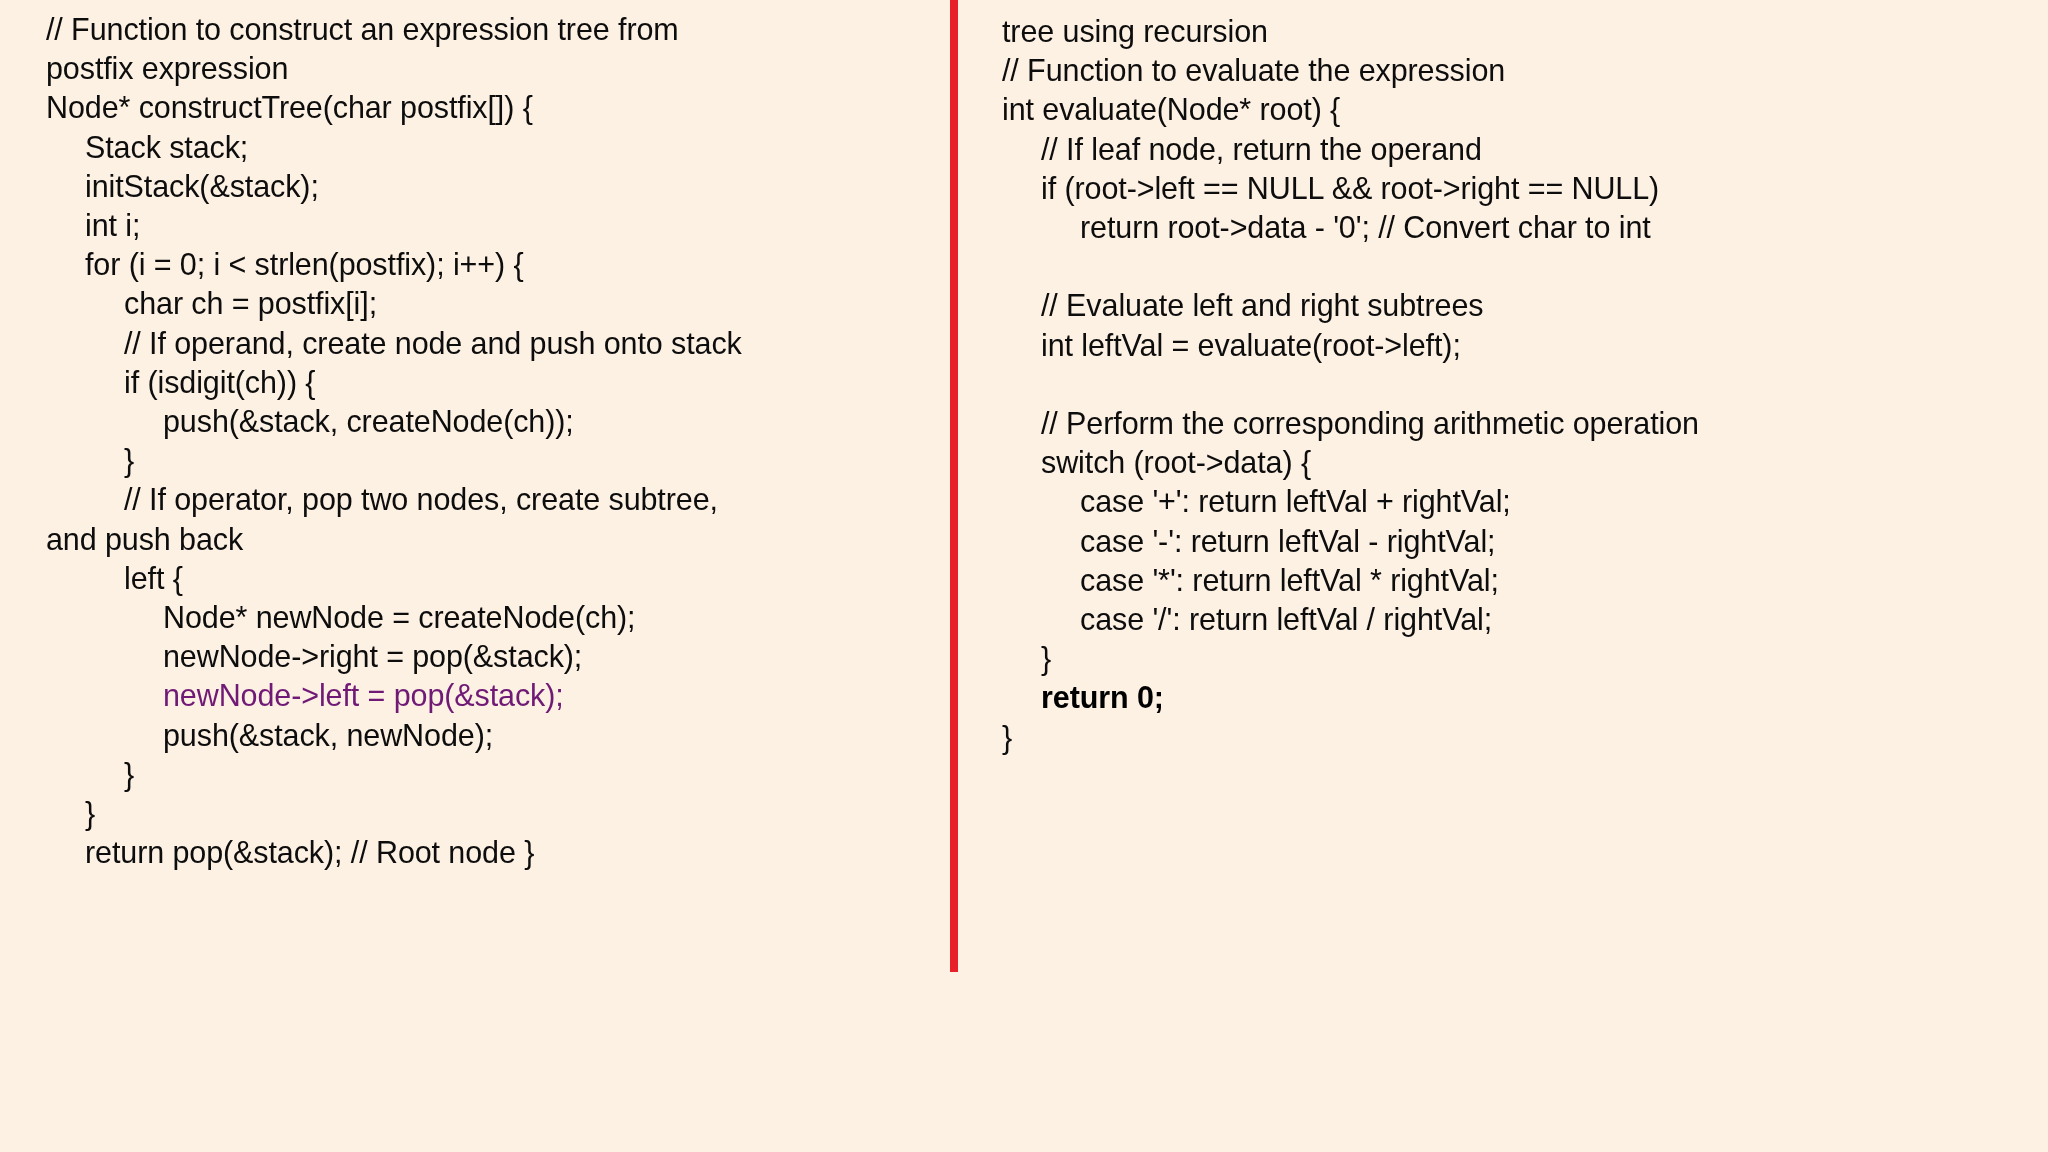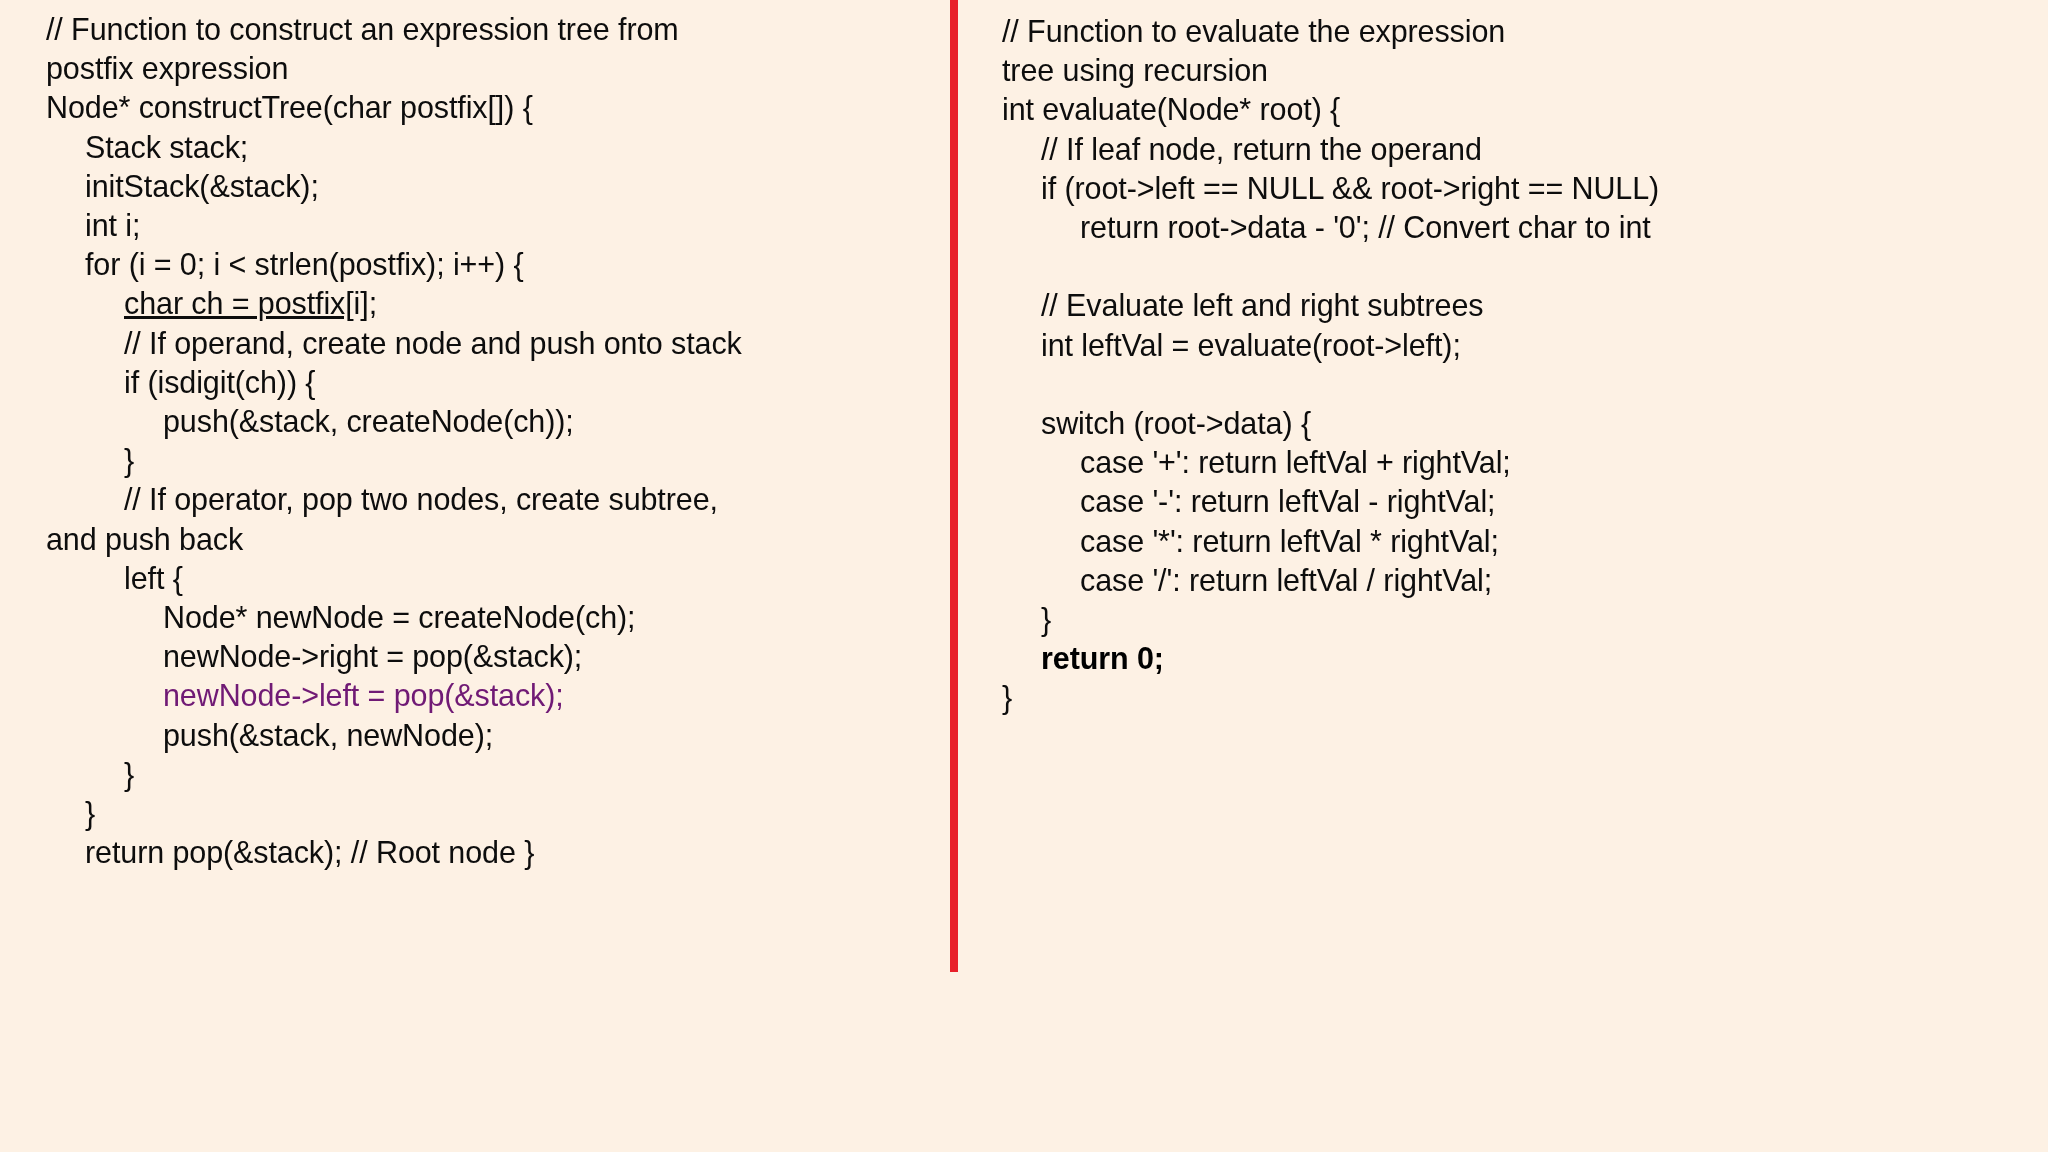--- a/index.html
+++ b/index.html
@@ -68,50 +68,51 @@
 <div id="slide" style="background: rgb(253, 241, 228);">
 
   <div id="left-column" class="code-column">
       <div class="code-line i0" style="color: rgb(13, 13, 13);">// Function to construct an expression tree from</div>
       <div class="code-line i0" style="color: rgb(13, 13, 13);">postfix expression</div>
       <div class="code-line i0" style="color: rgb(13, 13, 13);">Node* constructTree(char postfix[]) {</div>
       <div class="code-line i1" style="color: rgb(13, 13, 13);">Stack stack;</div>
       <div class="code-line i1" style="color: rgb(13, 13, 13);">initStack(&amp;stack);</div>
       <div class="code-line i1" style="color: rgb(13, 13, 13);">int i;</div>
       <div class="code-line i1" style="color: rgb(13, 13, 13);">for (i = 0; i &lt; strlen(postfix); i++) {</div>
-      <div class="code-line i2" style="color: rgb(13, 13, 13); text-decoration: underline;">char ch = postfix[i];</div>
+      <div class="code-line i2" style="color: rgb(13, 13, 13);">char ch = postfix[i];</div>
       <div class="code-line i2" style="color: rgb(13, 13, 13);">// If operand, create node and push onto stack</div>
       <div class="code-line i2" style="color: rgb(13, 13, 13);">if (isdigit(ch)) {</div>
       <div class="code-line i3" style="color: rgb(13, 13, 13);">push(&amp;stack, createNode(ch));</div>
       <div class="code-line i2" style="color: rgb(13, 13, 13);">}</div>
       <div class="code-line i2" style="color: rgb(13, 13, 13);">// If operator, pop two nodes, create subtree,</div>
       <div class="code-line i0" style="color: rgb(13, 13, 13);">and push back</div>
       <div class="code-line i2" style="color: rgb(13, 13, 13);">left {</div>
       <div class="code-line i3" style="color: rgb(13, 13, 13);">Node* newNode = createNode(ch);</div>
       <div class="code-line i3" style="color: rgb(13, 13, 13);">newNode-&gt;right = pop(&amp;stack);</div>
       <div class="code-line i3" style="color: #701a75;">newNode-&gt;left = pop(&amp;stack);</div>
       <div class="code-line i3" style="color: rgb(13, 13, 13);">push(&amp;stack, newNode);</div>
       <div class="code-line i2" style="color: rgb(13, 13, 13);">}</div>
       <div class="code-line i1" style="color: rgb(13, 13, 13);">}</div>
       <div class="code-line i1" style="color: rgb(13, 13, 13);">return pop(&amp;stack); // Root node }</div>
     </div>
 
   <div id="divider" style="background: rgb(232, 32, 42);"></div>
 
   <div id="right-column" class="code-column">
+      <div class="code-line i0" style="color: rgb(13, 13, 13);">tree using recursion</div>
       <div class="code-line i0" style="color: rgb(13, 13, 13);">// Function to evaluate the expression</div>
-      <div class="code-line i0" style="color: rgb(13, 13, 13);">tree using recursion</div>
       <div class="code-line i0" style="color: rgb(13, 13, 13);">int evaluate(Node* root) {</div>
       <div class="code-line i1" style="color: rgb(13, 13, 13);">// If leaf node, return the operand</div>
       <div class="code-line i1" style="color: rgb(13, 13, 13);">if (root-&gt;left == NULL &amp;&amp; root-&gt;right == NULL)</div>
       <div class="code-line i2" style="color: rgb(13, 13, 13);">return root-&gt;data - '0'; // Convert char to int</div>
       <div class="code-line i0 blank" style="color: rgb(13, 13, 13);"></div>
       <div class="code-line i1" style="color: rgb(13, 13, 13);">// Evaluate left and right subtrees</div>
       <div class="code-line i1" style="color: rgb(13, 13, 13);">int leftVal = evaluate(root-&gt;left);</div>
       <div class="code-line i0 blank" style="color: rgb(13, 13, 13);"></div>
+      <div class="code-line i1" style="color: rgb(13, 13, 13);">// Perform the corresponding arithmetic operation</div>
       <div class="code-line i1" style="color: rgb(13, 13, 13);">switch (root-&gt;data) {</div>
       <div class="code-line i2" style="color: rgb(13, 13, 13);">case '+': return leftVal + rightVal;</div>
       <div class="code-line i2" style="color: rgb(13, 13, 13);">case '-': return leftVal - rightVal;</div>
       <div class="code-line i2" style="color: rgb(13, 13, 13);">case '*': return leftVal * rightVal;</div>
       <div class="code-line i2" style="color: rgb(13, 13, 13);">case '/': return leftVal / rightVal;</div>
       <div class="code-line i1" style="color: rgb(13, 13, 13);">}</div>
       <div class="code-line i1" style="color: #000000; font-weight: bold;">return 0;</div>
       <div class="code-line i0" style="color: rgb(13, 13, 13);">}</div>
     </div>
 

